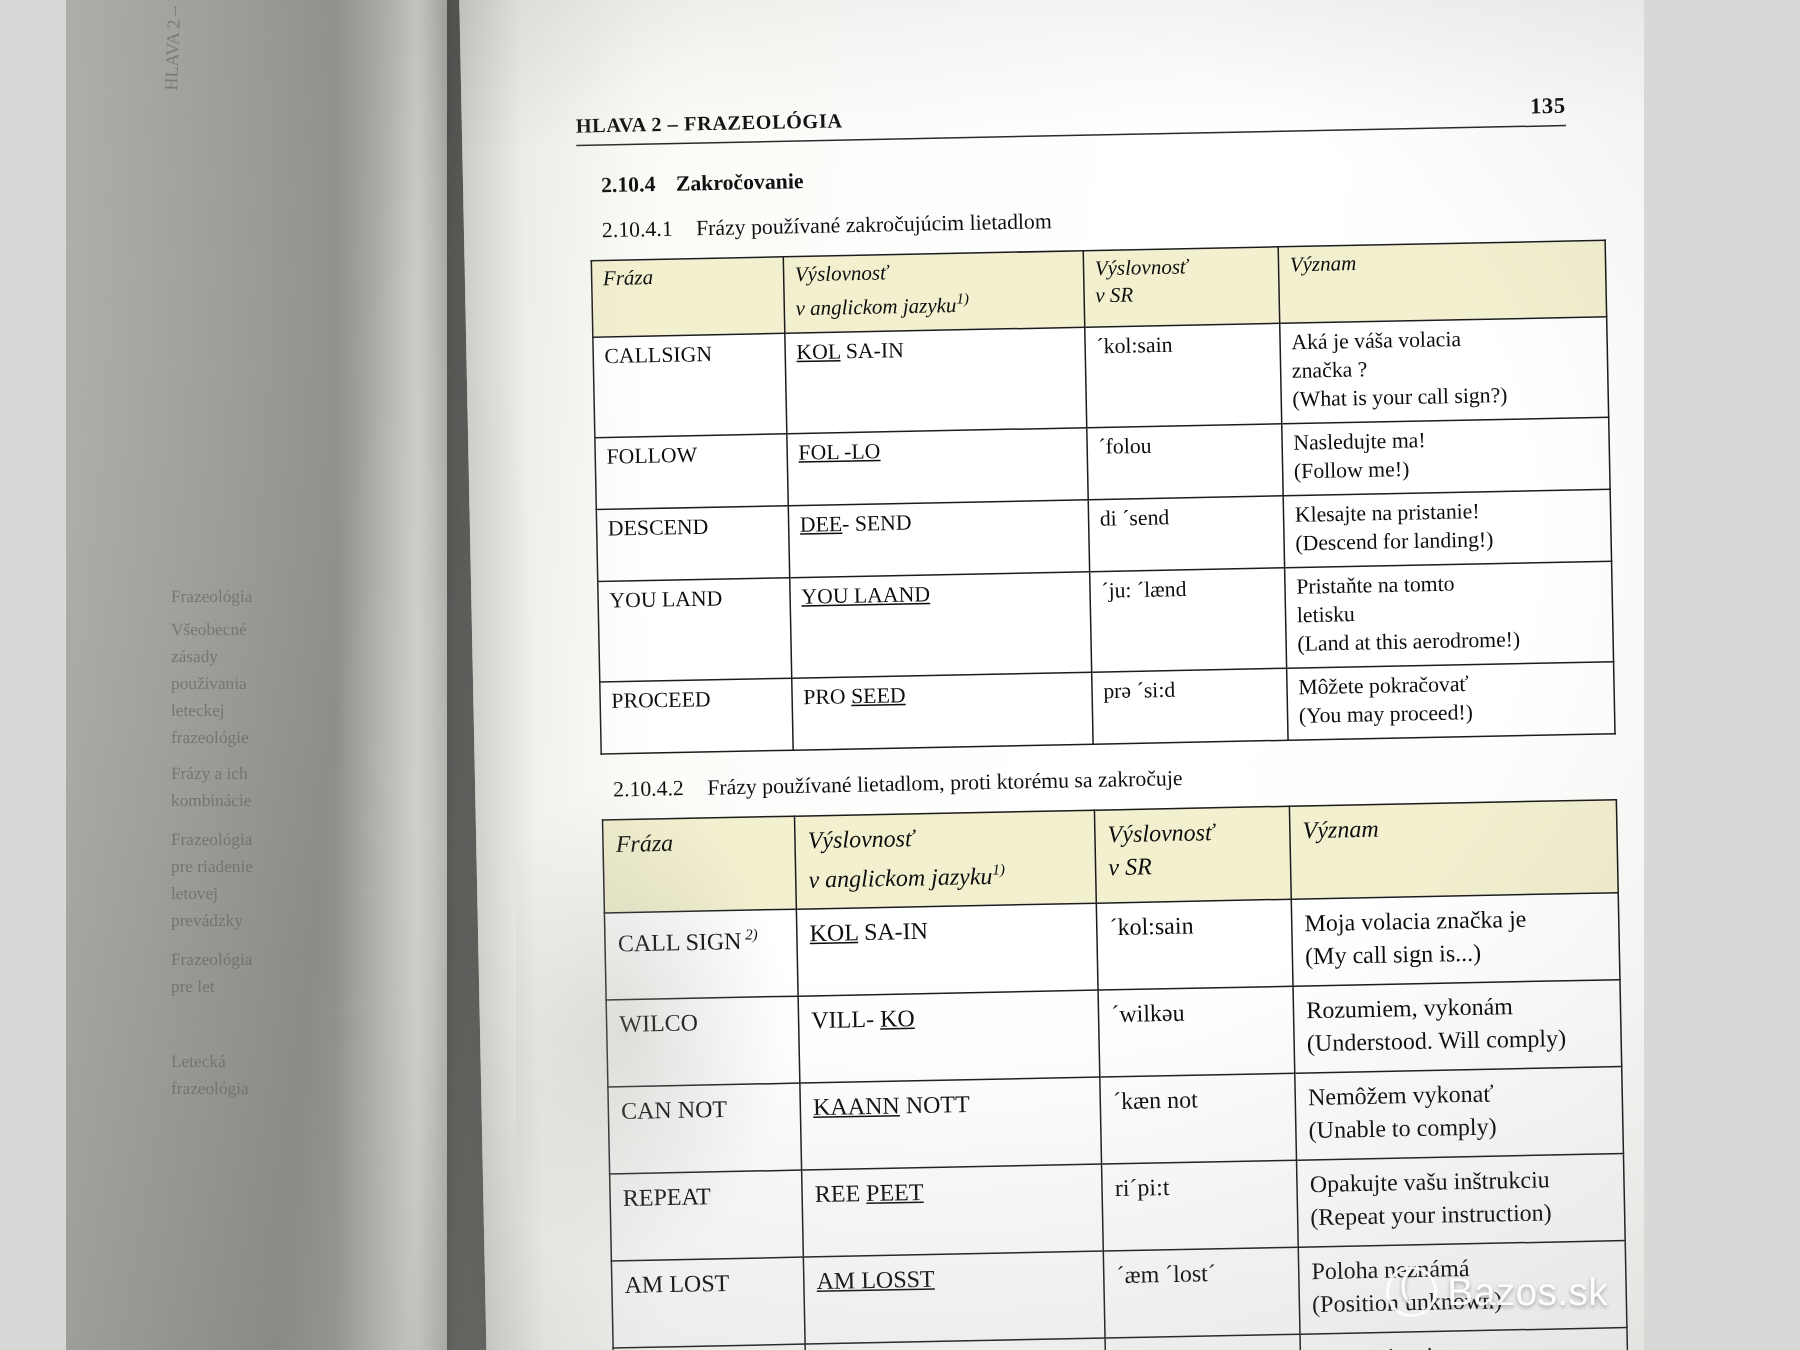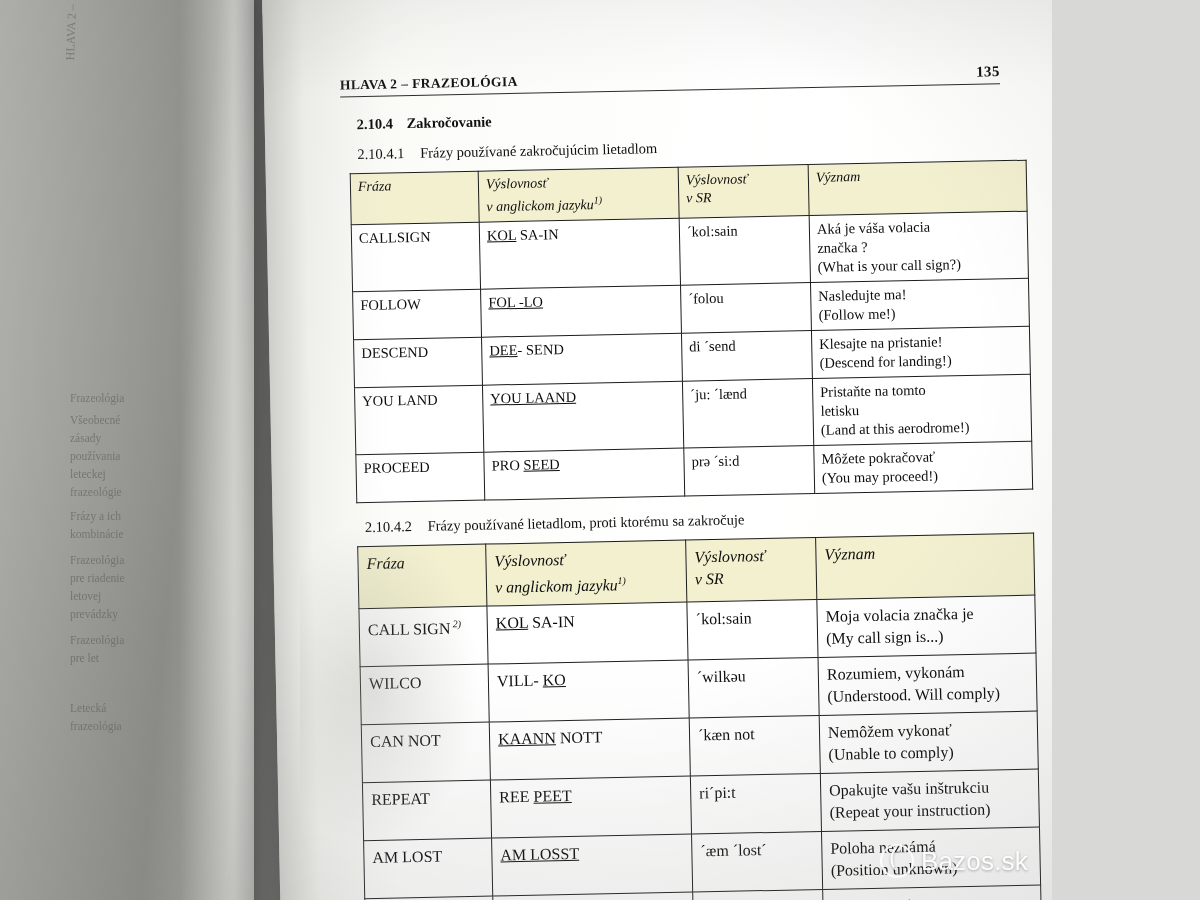--- a/index.html
+++ b/index.html
@@ -10,20 +10,21 @@
     overflow: hidden;
     background: #d8d8d6;
   }
   #scene {
     position: relative;
     width: 1052px;
     height: 900px;
     overflow: hidden;
     background: linear-gradient(110deg, #cfcfcd 0%, #dcdcda 25%, #e2e2e0 60%, #d2d2d0 100%);
     font-family: "Liberation Serif", serif;
+    margin-left: 44px;
   }
 
   
   .desk-shade {
     position: absolute;
     left: 0; top: 0; width: 1200px; height: 900px;
     background:
       radial-gradient(ellipse at 75% 15%, rgba(255,255,255,0.55) 0%, rgba(255,255,255,0) 55%),
       radial-gradient(ellipse at 10% 85%, rgba(120,120,120,0.25) 0%, rgba(120,120,120,0) 60%);
     pointer-events: none;

